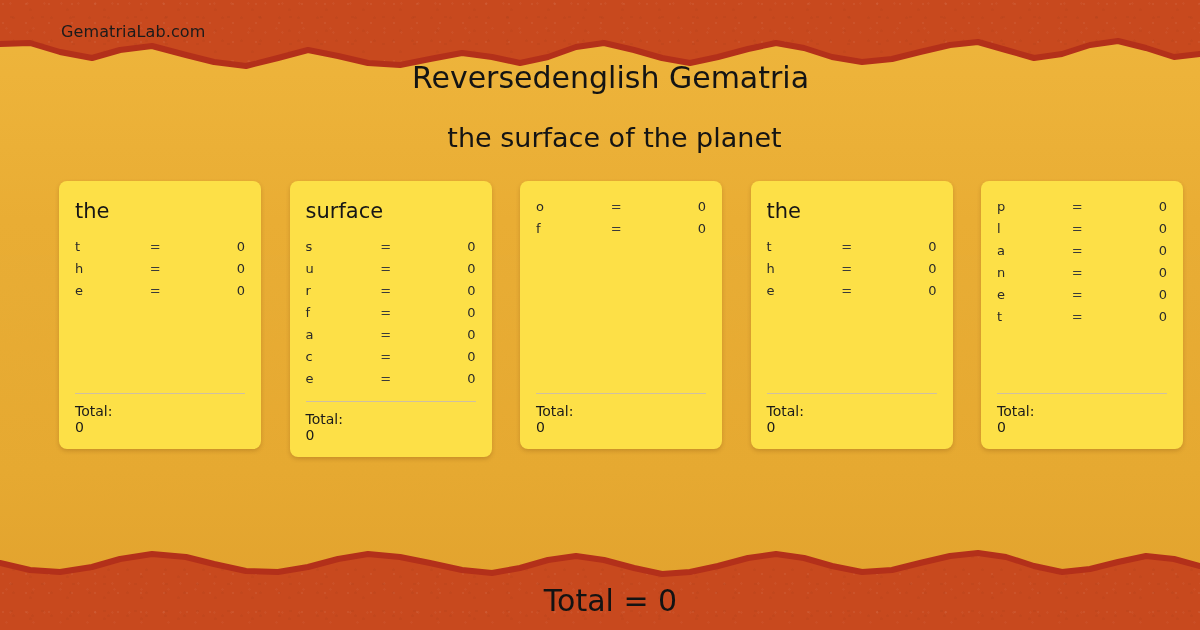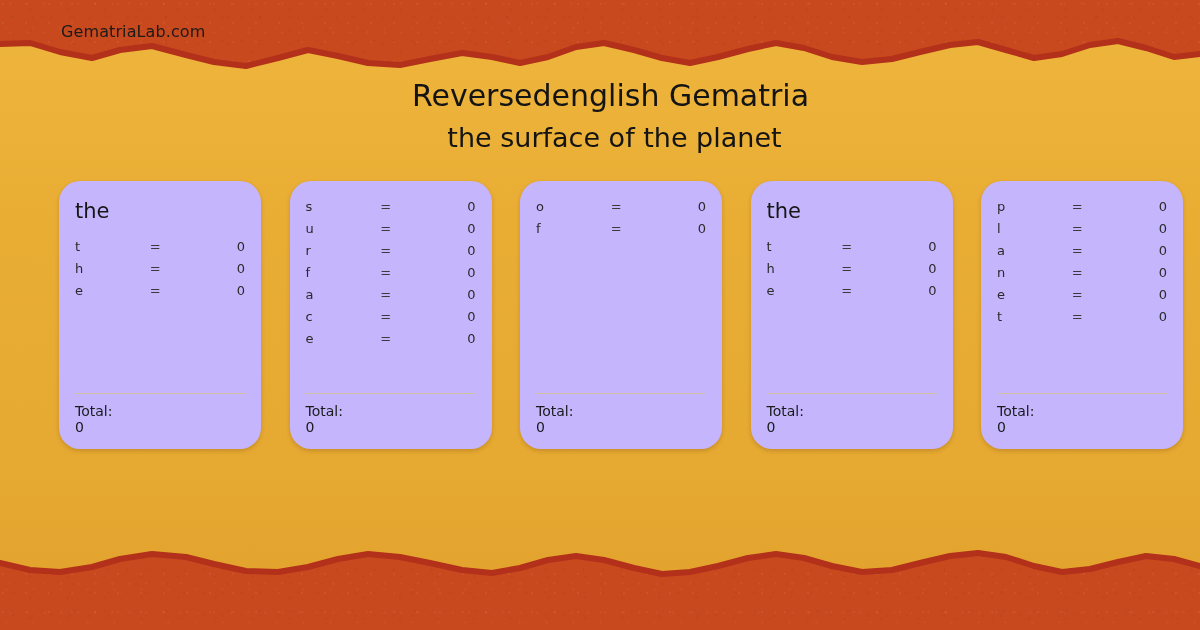--- a/index.html
+++ b/index.html
@@ -59,21 +59,21 @@
   #site-name {
     position: absolute;
     left: 40px; top: 22px;
     font-size: 16px;
     color: #1b1b1b;
     letter-spacing: .1px;
   }
 
   #title {
     position: absolute;
-    left: 0; right: 0; top: 78px;
+    left: 0; right: 0; top: 60px;
     text-align: center;
     font-size: 30px;
     color: #141414;
     font-weight: normal;
   }
 
   #phrase {
     position: absolute;
     left: 8px; right: 0; top: 122px;
     text-align: center;
@@ -89,22 +89,22 @@
     width: 1124px;
     display: flex;
     justify-content: space-between;
     align-items: flex-start;
   }
 
   .card {
     position: relative;
     width: 202px;
     min-height: 268px;
-    background: #c4b5fd;
-    border-radius: 21px;
+    background: #fde047;
+    border-radius: 8px;
     box-shadow: 0 2px 4px rgba(90,45,10,.22);
     padding: 18px 16px 14px 16px;
     display: flex;
     flex-direction: column;
     overflow: hidden;
   }
 
   .card-word {
     font-size: 21px;
     color: #161616;
@@ -243,20 +243,21 @@
             <span class="val">0</span>
           </div>
         </div>
         <div class="divider"></div>
         <div class="total-row">
           <span>Total:</span>
           <span>0</span>
         </div>
       </div>
       <div class="card">
+        <div class="card-word">surface</div>
         <div class="letters">
           <div class="letter-row">
             <span class="lt">s</span>
             <span class="eq">=</span>
             <span class="val">0</span>
           </div>
           <div class="letter-row">
             <span class="lt">u</span>
             <span class="eq">=</span>
             <span class="val">0</span>
@@ -371,14 +372,15 @@
           </div>
         </div>
         <div class="divider"></div>
         <div class="total-row">
           <span>Total:</span>
           <span>0</span>
         </div>
       </div>
     </div>
 
+  <div id="footer-total">Total = 0</div>
 
 </div>
 
 </body></html>

